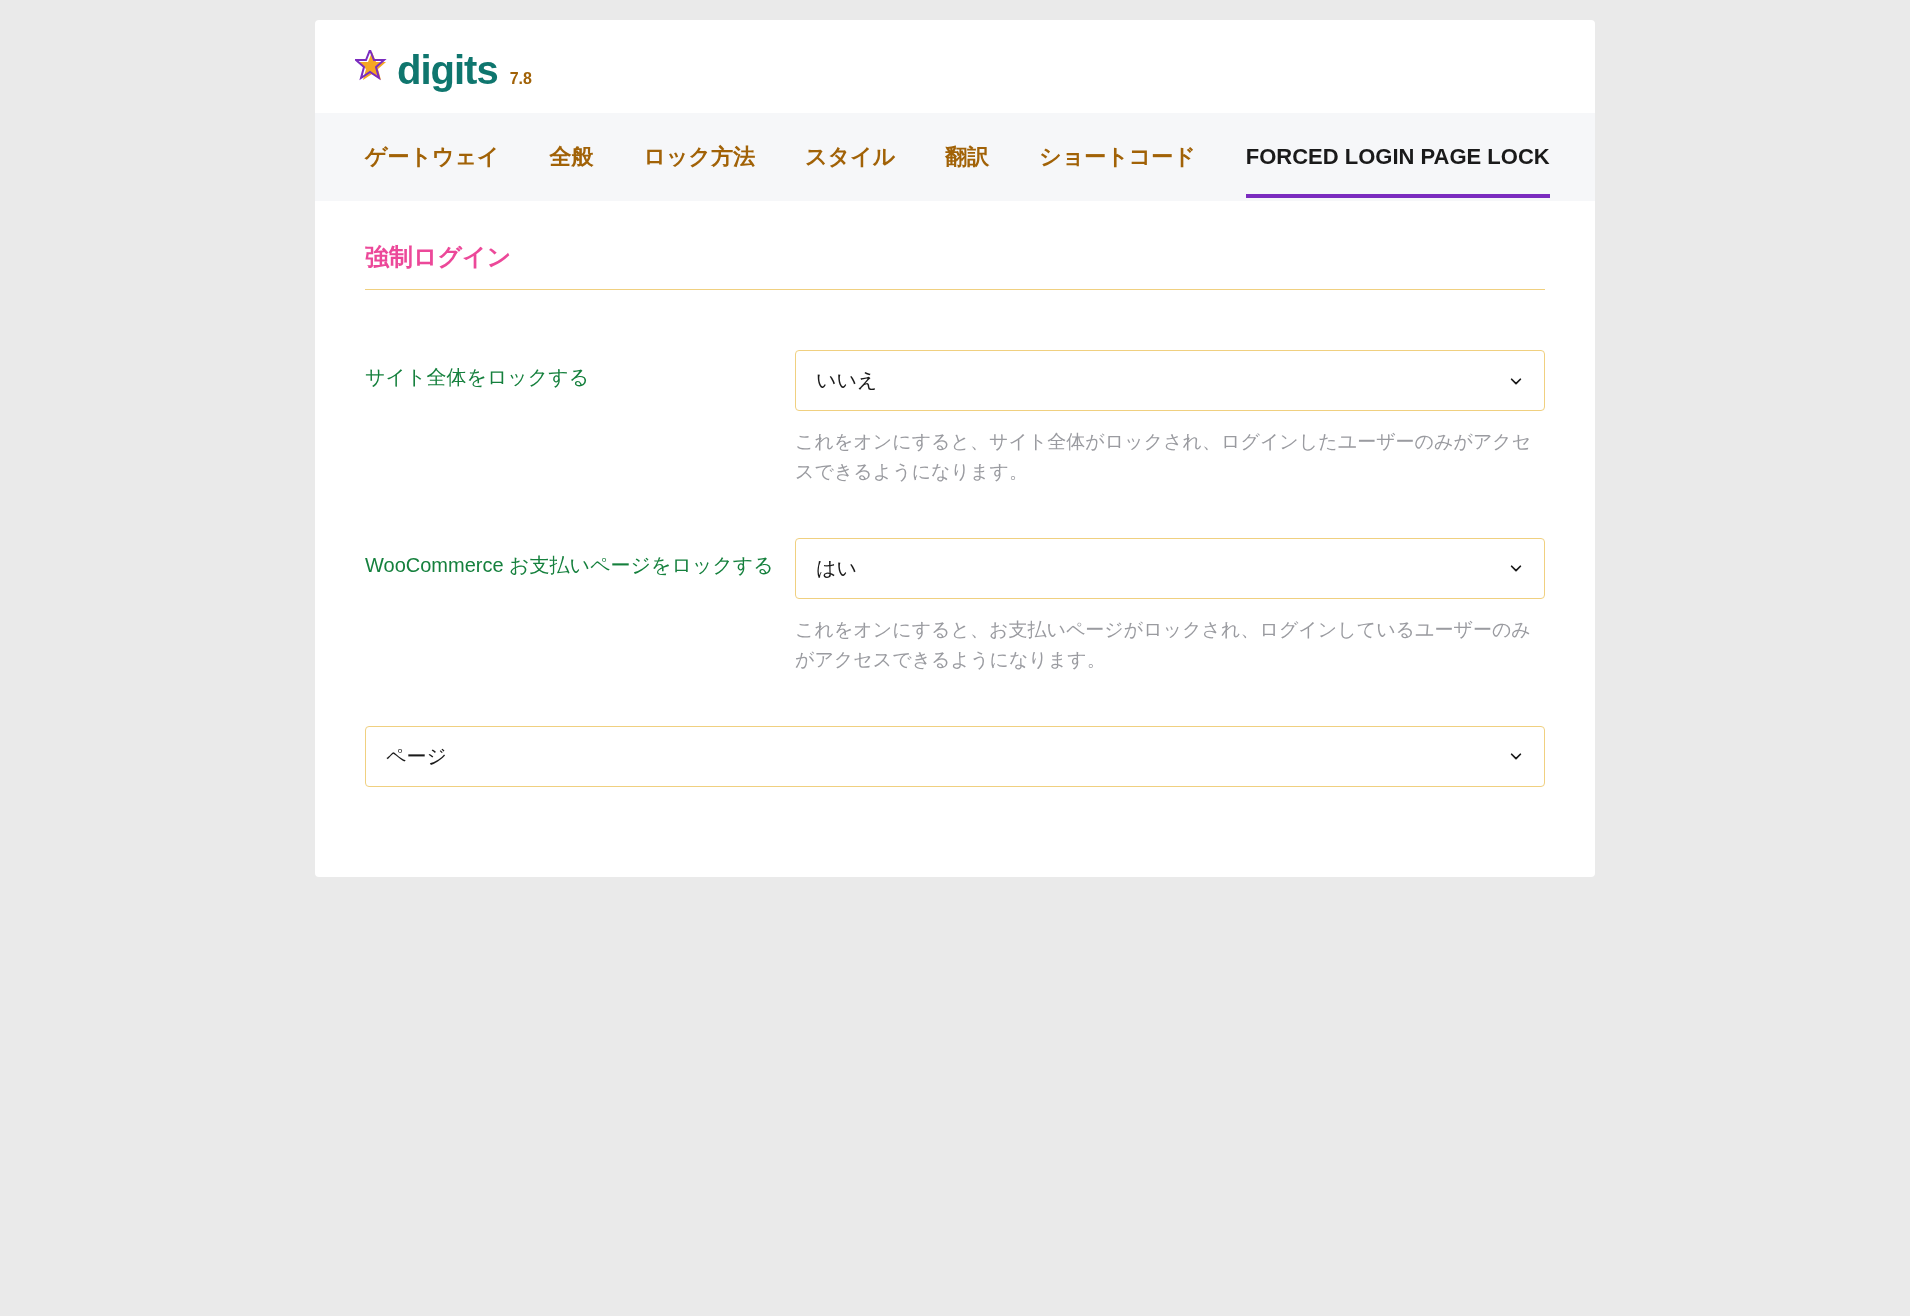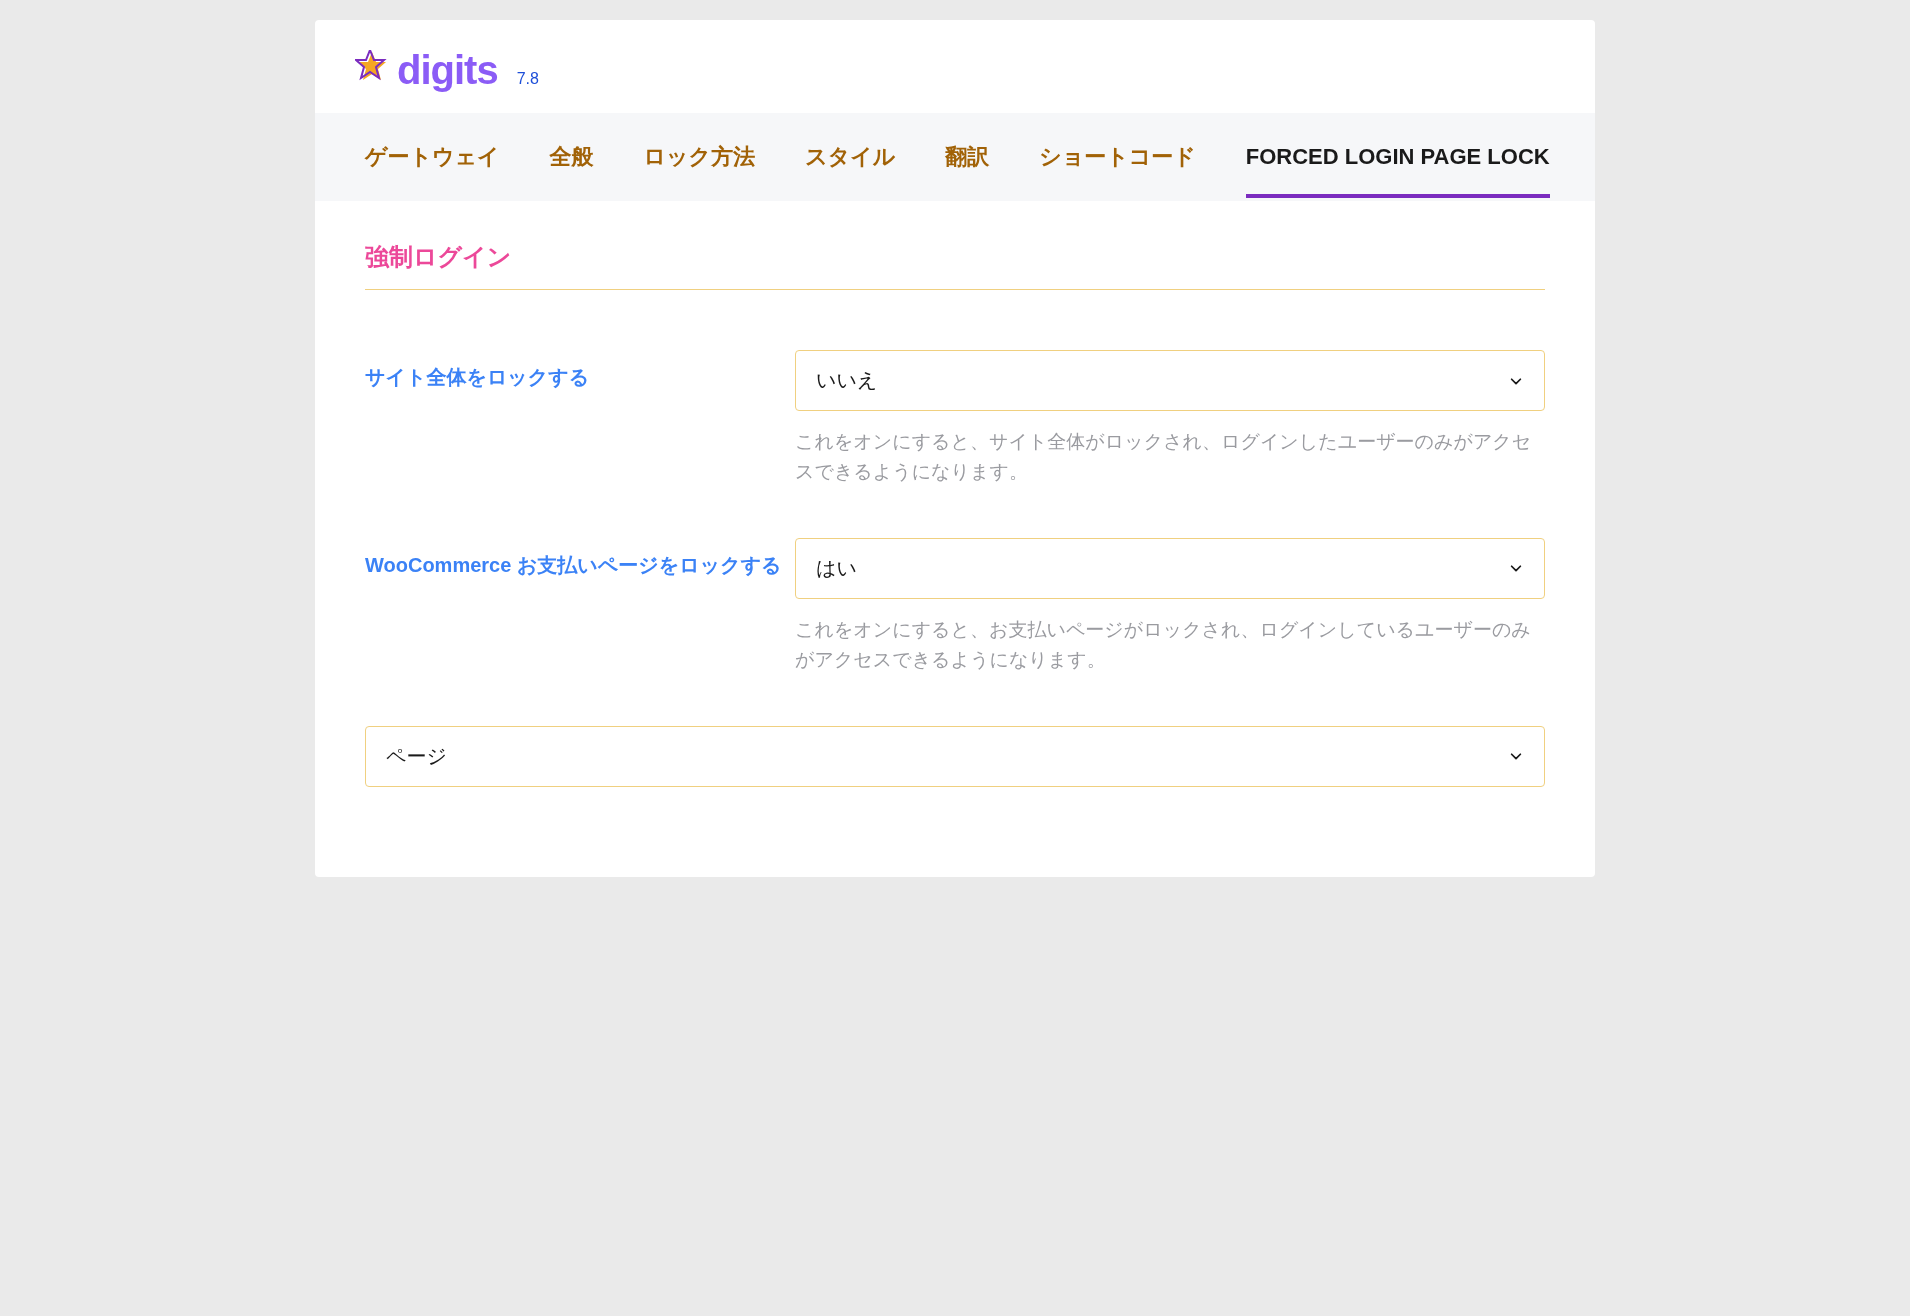--- a/index.html
+++ b/index.html
@@ -27,28 +27,28 @@
     .logo-icon {
       display: inline-block;
       position: relative;
       width: 34px;
       height: 34px;
       vertical-align: middle;
     }
     .logo-text {
       font-size: 40px;
       font-weight: 800;
-      color: #8b5cf6;
+      color: #0f766e;
       letter-spacing: -1px;
     }
     .logo-version {
       font-size: 16px;
-      color: #1d4ed8;
-      font-weight: 400;
-      margin-left: 11px;
+      color: #a16207;
+      font-weight: 700;
+      margin-left: 4px;
     }
     .tabs {
       background: #f6f7f9;
       padding: 0 50px;
       display: flex;
       gap: 50px;
       align-items: center;
       height: 88px;
     }
     .tab {
@@ -85,23 +85,22 @@
     }
     .field-row {
       display: flex;
       align-items: flex-start;
       margin-bottom: 50px;
     }
     .field-label {
       width: 430px;
       flex-shrink: 0;
       font-size: 20px;
-      color: #3b82f6;
+      color: #15803d;
       padding-top: 14px;
-      font-weight: bold;
     }
     .field-control {
       flex: 1;
     }
     .select-box {
       border: 1px solid #f0d080;
       border-radius: 4px;
       padding: 16px 20px;
       display: flex;
       justify-content: space-between;

